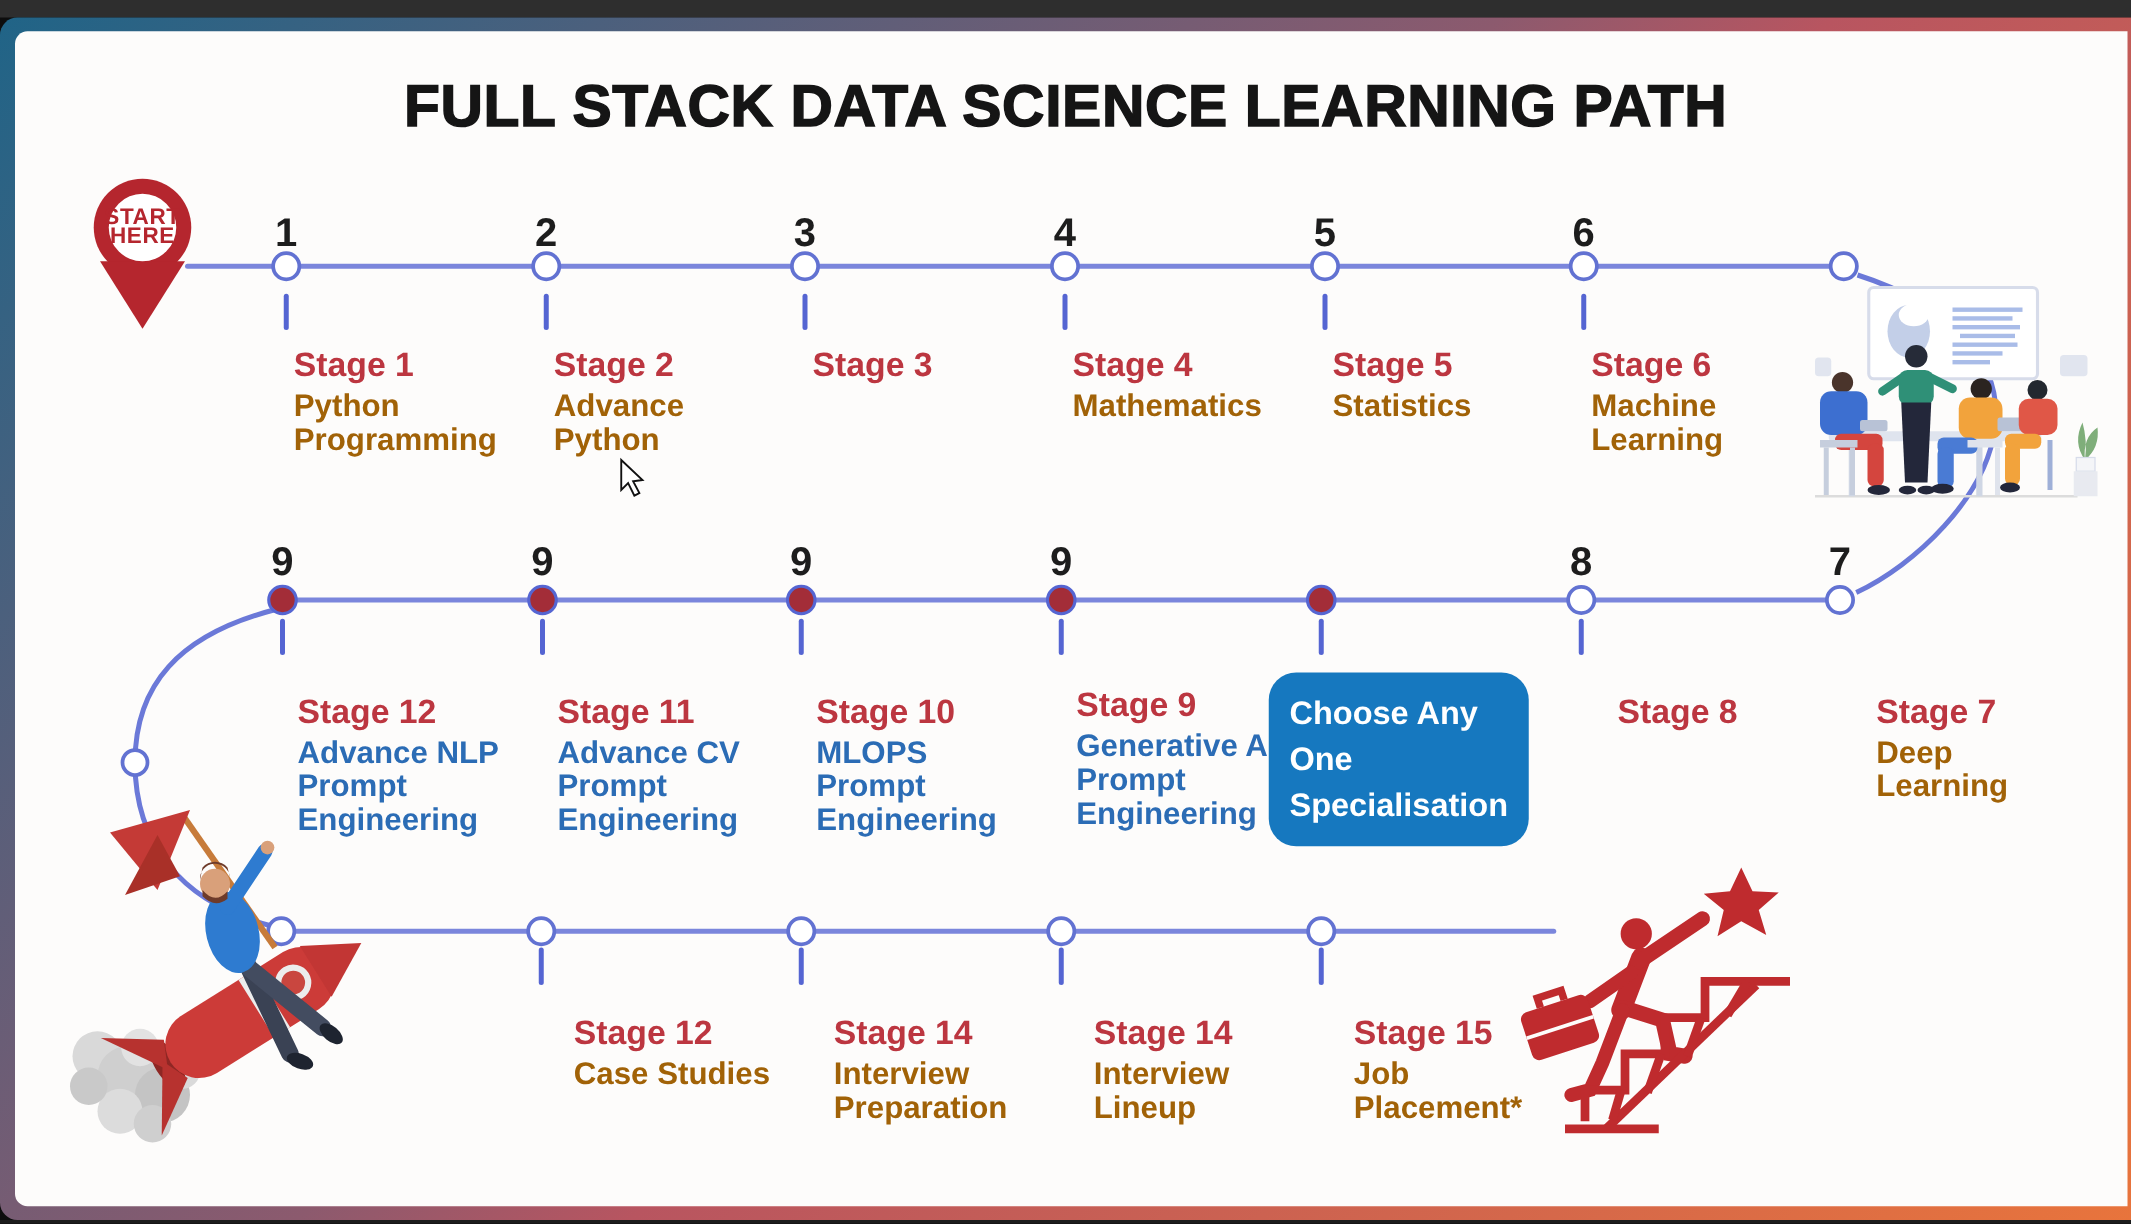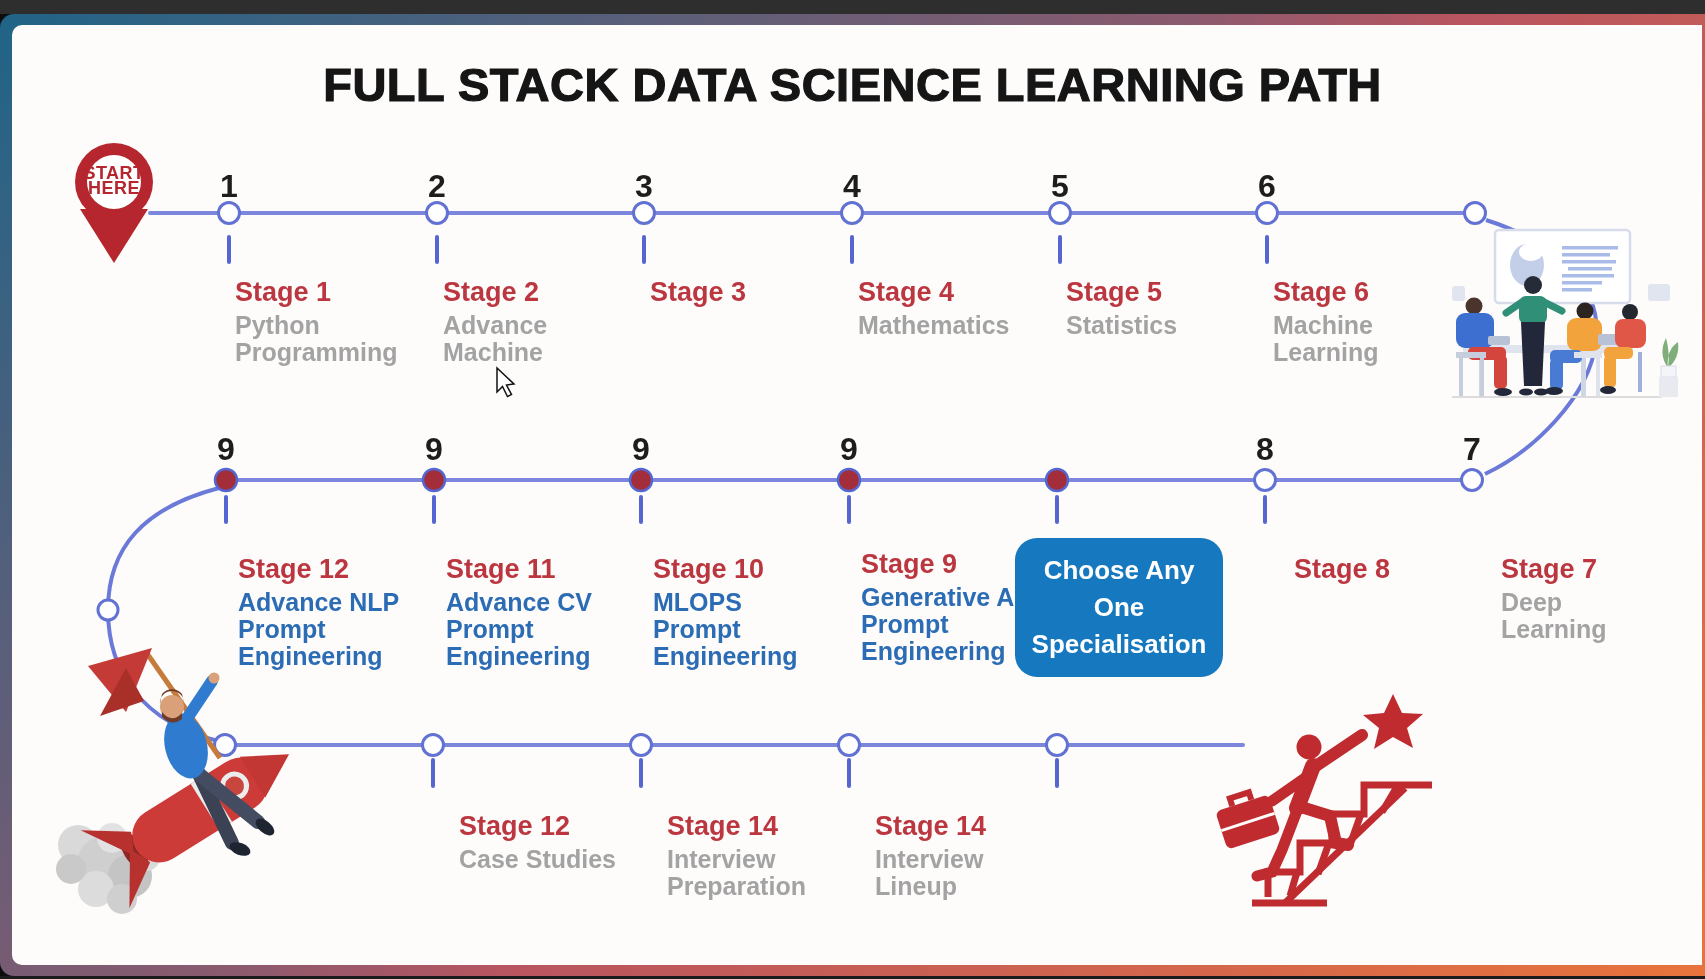--- a/index.html
+++ b/index.html
@@ -14,25 +14,25 @@
   #botbar{position:absolute;left:0;bottom:0;width:1705px;height:3px;background:#1c1c1c;}
   #content{position:absolute;left:0;top:0;width:1643px;height:979px;}
   #diagram-svg{position:absolute;left:0;top:0;}
   .title{position:absolute;left:0;top:57px;width:1705px;text-align:center;
     font-weight:bold;font-size:47px;letter-spacing:.5px;color:#151515;
     -webkit-text-stroke:1.2px #151515;}
   .num{position:absolute;width:60px;text-align:center;font-weight:bold;
     font-size:32px;line-height:32px;color:#1d1d1d;}
   .stage{position:absolute;width:215px;margin-left:36px;}
   .stage .t{font-weight:bold;font-size:27px;line-height:28px;color:#bc3640;margin-bottom:6px;}
-  .stage .s{font-weight:bold;font-size:25px;line-height:27px;color:#a3a3a3;white-space:pre-line;}
+  .stage .s{font-weight:bold;font-size:25px;line-height:27px;color:#a16207;white-space:pre-line;}
   .stage.bluetxt .s{color:#2b6cb5;}
   .choose-box{position:absolute;left:1015px;top:538px;width:208px;height:139px;
     background:#1678bf;border-radius:22px;display:flex;align-items:center;justify-content:center;
-    text-align:center;color:#ffffff;font-weight:bold;font-size:26px;line-height:37px;white-space:pre-line;}
+    text-align:left;color:#ffffff;font-weight:bold;font-size:26px;line-height:37px;white-space:pre-line;}
   .pin-text{position:absolute;left:74px;top:166px;width:80px;text-align:center;
     font-weight:bold;font-size:18px;line-height:15px;color:#b5262e;letter-spacing:.5px;white-space:pre-line;}
 </style>
 </head>
 <body>
 
 <div id="stage-wrap">
   <div id="topbar"></div>
   <div id="frame">
     <div id="canvas"></div>
@@ -257,21 +257,21 @@
     <div class="num" style="left:1442px;top:433px">7</div>
 
     <div class="stage" style="left:199px;top:278px">
       <div class="t">Stage 1</div>
       <div class="s">Python
 Programming</div>
     </div>
     <div class="stage" style="left:407px;top:278px">
       <div class="t">Stage 2</div>
       <div class="s">Advance
-Machine</div>
+Python</div>
     </div>
     <div class="stage" style="left:614px;top:278px">
       <div class="t">Stage 3</div>
     </div>
     <div class="stage" style="left:822px;top:278px">
       <div class="t">Stage 4</div>
       <div class="s">Mathematics</div>
     </div>
     <div class="stage" style="left:1030px;top:278px">
       <div class="t">Stage 5</div>
@@ -327,14 +327,19 @@
     <div class="stage" style="left:631px;top:812px">
       <div class="t">Stage 14</div>
       <div class="s">Interview
 Preparation</div>
     </div>
     <div class="stage" style="left:839px;top:812px">
       <div class="t">Stage 14</div>
       <div class="s">Interview
 Lineup</div>
     </div>
+    <div class="stage" style="left:1047px;top:812px">
+      <div class="t">Stage 15</div>
+      <div class="s">Job
+Placement*</div>
+    </div>
   </div>
 </div>
 
 </body></html>

